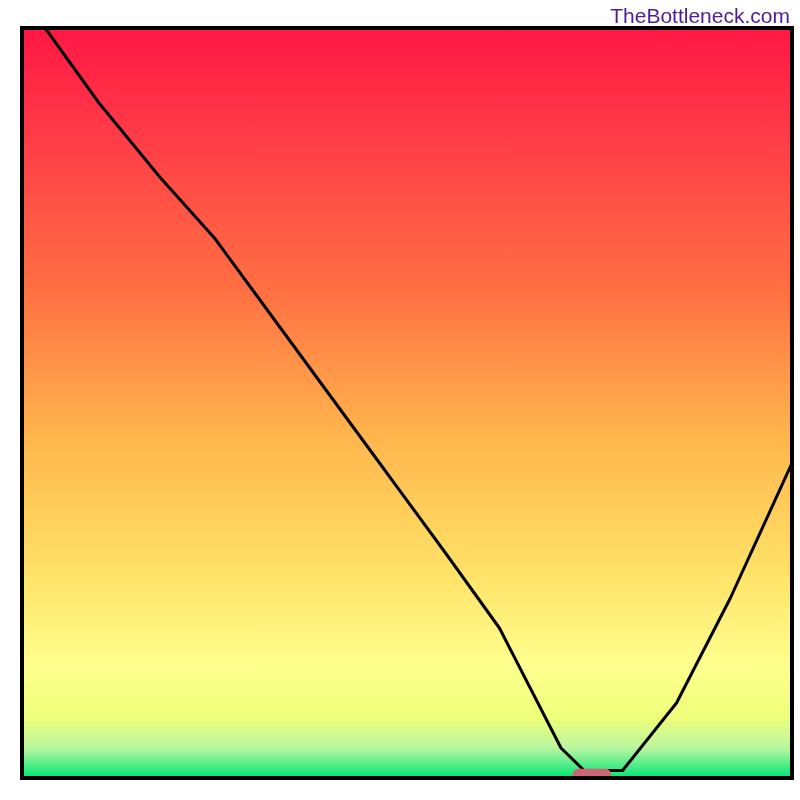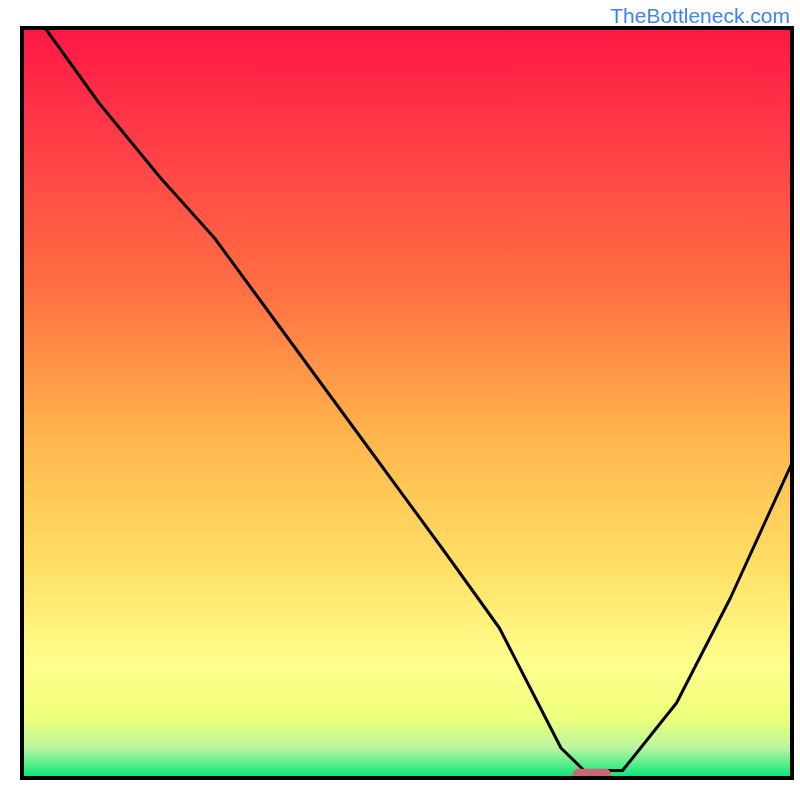--- a/index.html
+++ b/index.html
@@ -12,21 +12,21 @@
   }
   .chart-container {
     width: 800px;
     height: 800px;
     position: relative;
   }
   .watermark {
     position: absolute;
     top: 4px;
     right: 10px;
-    color: #3b82f6;
+    color: #4c1d95;
     font-size: 21px;
     z-index: 10;
   }
   svg {
     display: block;
   }
 </style>
 </head>
 <body>
 

